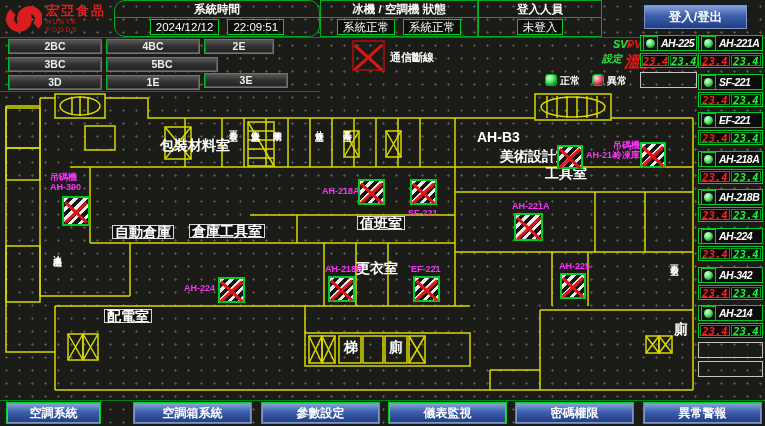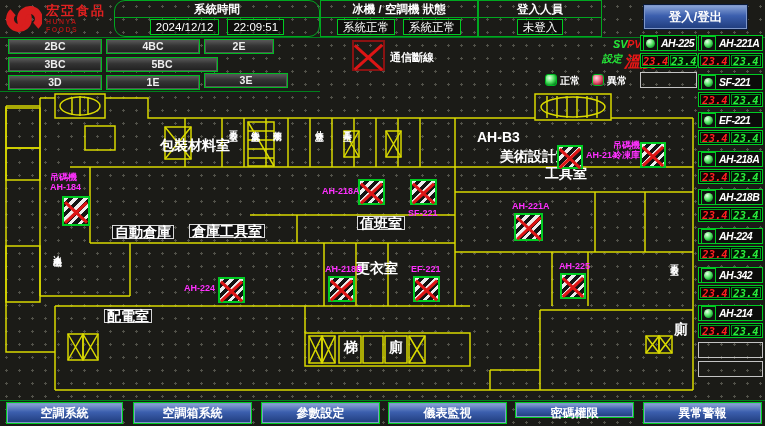--- a/index.html
+++ b/index.html
@@ -283,21 +283,21 @@
       <span class="eq-pv">23.4</span>
       <span class="eq-sv">23.4</span>
     </div>
     <div class="abs empty-slot" style="left: 698px; top: 342px; width: 65px; height: 16px;"></div>
     <div class="abs empty-slot" style="left: 698px; top: 361px; width: 65px; height: 16px;"></div>
     <div class="abs dev" style="left: 62px; top: 196px; width: 28px; height: 30px;">
       <i class="a"></i>
       <i class="b"></i>
     </div>
     <div class="abs devlbl" style="left: 50px; top: 172px;">吊碼機</div>
-    <div class="abs devlbl" style="left: 50px; top: 182px;">AH-184</div>
+    <div class="abs devlbl" style="left: 50px; top: 182px;">AH-390</div>
     <div class="abs dev" style="left: 218px; top: 277px; width: 27px; height: 26px;">
       <i class="a"></i>
       <i class="b"></i>
     </div>
     <div class="abs devlbl" style="left: 184px; top: 283px;">AH-224</div>
     <div class="abs dev" style="left: 328px; top: 276px; width: 27px; height: 26px;">
       <i class="a"></i>
       <i class="b"></i>
     </div>
     <div class="abs devlbl" style="left: 325px; top: 264px;">AH-218B</div>
@@ -349,19 +349,19 @@
     <div class="abs rlbl boxed" style="left: 112px; top: 225px;">自動倉庫</div>
     <div class="abs rlbl boxed" style="left: 189px; top: 224px;">倉庫工具室</div>
     <div class="abs rlbl boxed" style="left: 357px; top: 216px;">值班室</div>
     <div class="abs rlbl plain" style="left: 356px; top: 263px;">更衣室</div>
     <div class="abs rlbl vert" style="left: 53px; top: 248px;">冰水主機</div>
     <div class="abs rlbl boxed" style="left: 104px; top: 309px;">配電室</div>
     <div class="abs rlbl plain" style="left: 344px; top: 342px;">梯</div>
     <div class="abs rlbl plain" style="left: 389px; top: 342px;">廁</div>
     <div class="abs rlbl vert" style="left: 670px; top: 258px;">更衣室</div>
     <div class="abs rlbl plain" style="left: 674px; top: 324px;">廁</div>
-    <div class="abs btn-blue foot-btn" style="left: 6px; top: 402px; width: 117px; height: 22px;">空調系統</div>
+    <div class="abs btn-blue foot-btn" style="left: 6px; top: 402px; width: 95px; height: 22px;">空調系統</div>
     <div class="abs btn-blue foot-btn" style="left: 261px; top: 402px; width: 119px; height: 22px;">參數設定</div>
     <div class="abs btn-blue foot-btn" style="left: 133px; top: 402px; width: 119px; height: 22px;">空調箱系統</div>
     <div class="abs btn-blue foot-btn" style="left: 388px; top: 402px; width: 119px; height: 22px;">儀表監視</div>
-    <div class="abs btn-blue foot-btn" style="left: 515px; top: 402px; width: 119px; height: 16px;">密碼權限</div>
+    <div class="abs btn-blue foot-btn" style="left: 515px; top: 402px; width: 119px; height: 22px;">密碼權限</div>
     <div class="abs btn-blue foot-btn" style="left: 643px; top: 402px; width: 119px; height: 22px;">異常警報</div>
   </div>
 
 </body></html>

